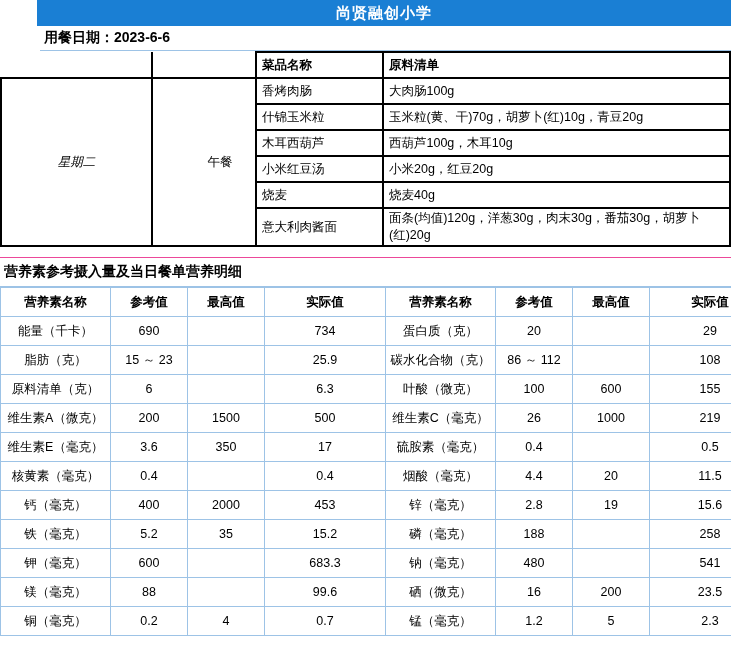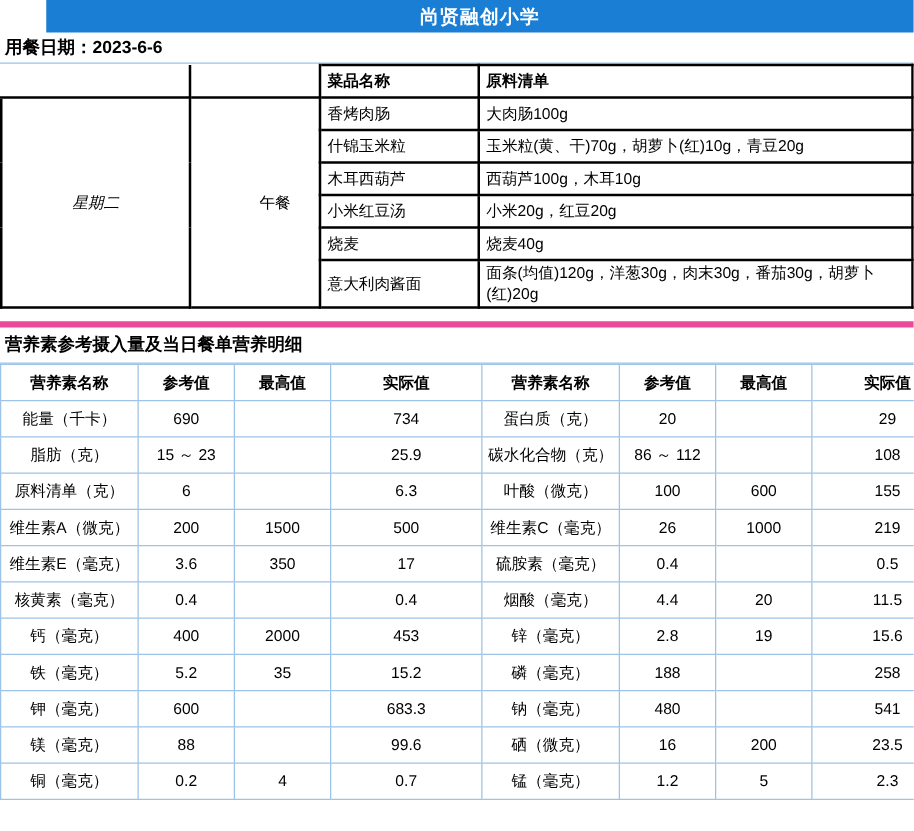--- a/index.html
+++ b/index.html
@@ -34,20 +34,21 @@
   }
   
   .date-row {
     height: 24px;
     display: flex;
     align-items: center;
     font-size: 14px;
     font-weight: bold;
     padding-left: 4px;
     border-bottom: 1px solid #9dc3e6;
+    margin-left: 40px;
   }
   
   table {
     border-collapse: collapse;
     width: 731px;
     table-layout: fixed;
   }
   .menu-table td {
     border: 2px solid #000000;
     height: 22px;
@@ -66,21 +67,21 @@
   }
   .spacer-row td {
     border: none !important;
     height: 8px;
   }
   
   .section-title {
     font-size: 14px;
     font-weight: bold;
     padding: 4px 4px 4px 4px;
-    border-top: 5px solid #ec4899;
+    border-top: 1px solid #ec4899;
     border-bottom: 1px solid #9dc3e6;
     height: 20px;
     display: flex;
     align-items: center;
   }
   .nutri-table td {
     border: 1px solid #9dc3e6;
     height: 28px;
     font-size: 12.5px;
     text-align: center;

